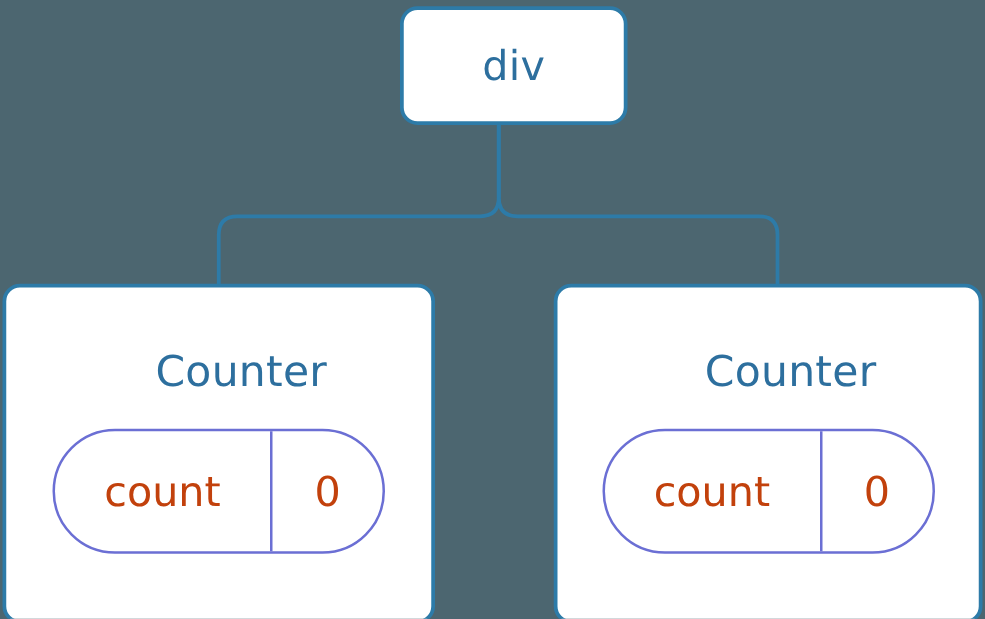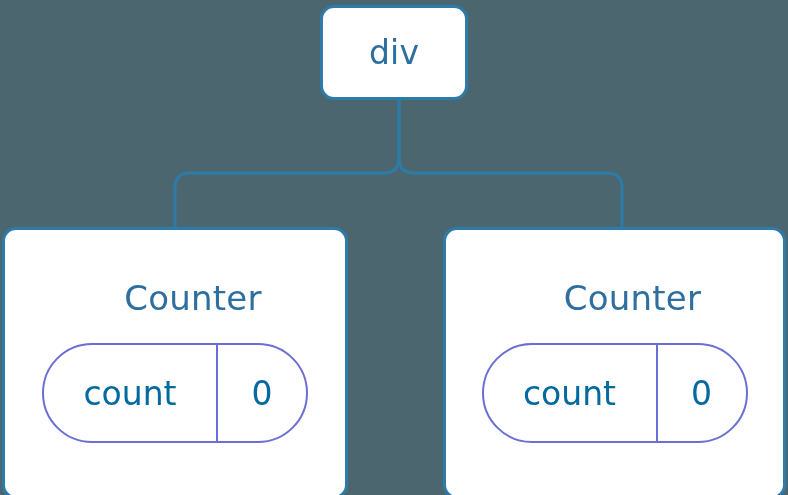--- a/index.html
+++ b/index.html
@@ -39,21 +39,21 @@
     border-radius: 14px;
     box-sizing: border-box;
     display: flex;
     flex-direction: column;
     align-items: center;
   }
 
   .node-root {
     left: 320px;
     top: 5px;
-    width: 148px;
+    width: 182px;
     height: 95px;
     justify-content: center;
   }
   .node-root .node-title {
     font-size: 33px;
     line-height: 1;
   }
 
   .node-child-left {
     left: 2px;
@@ -103,21 +103,21 @@
     box-sizing: border-box;
   }
   .pill-value {
     flex: 1 1 auto;
     display: flex;
     align-items: center;
     justify-content: center;
   }
   .pill-key-text,
   .pill-value-text {
-    color: #0369a1;
+    color: #c2410c;
     font-size: 33px;
     font-weight: 400;
     white-space: nowrap;
     line-height: 1;
   }
 </style>
 </head>
 <body>
 
 <div id="canvas">

